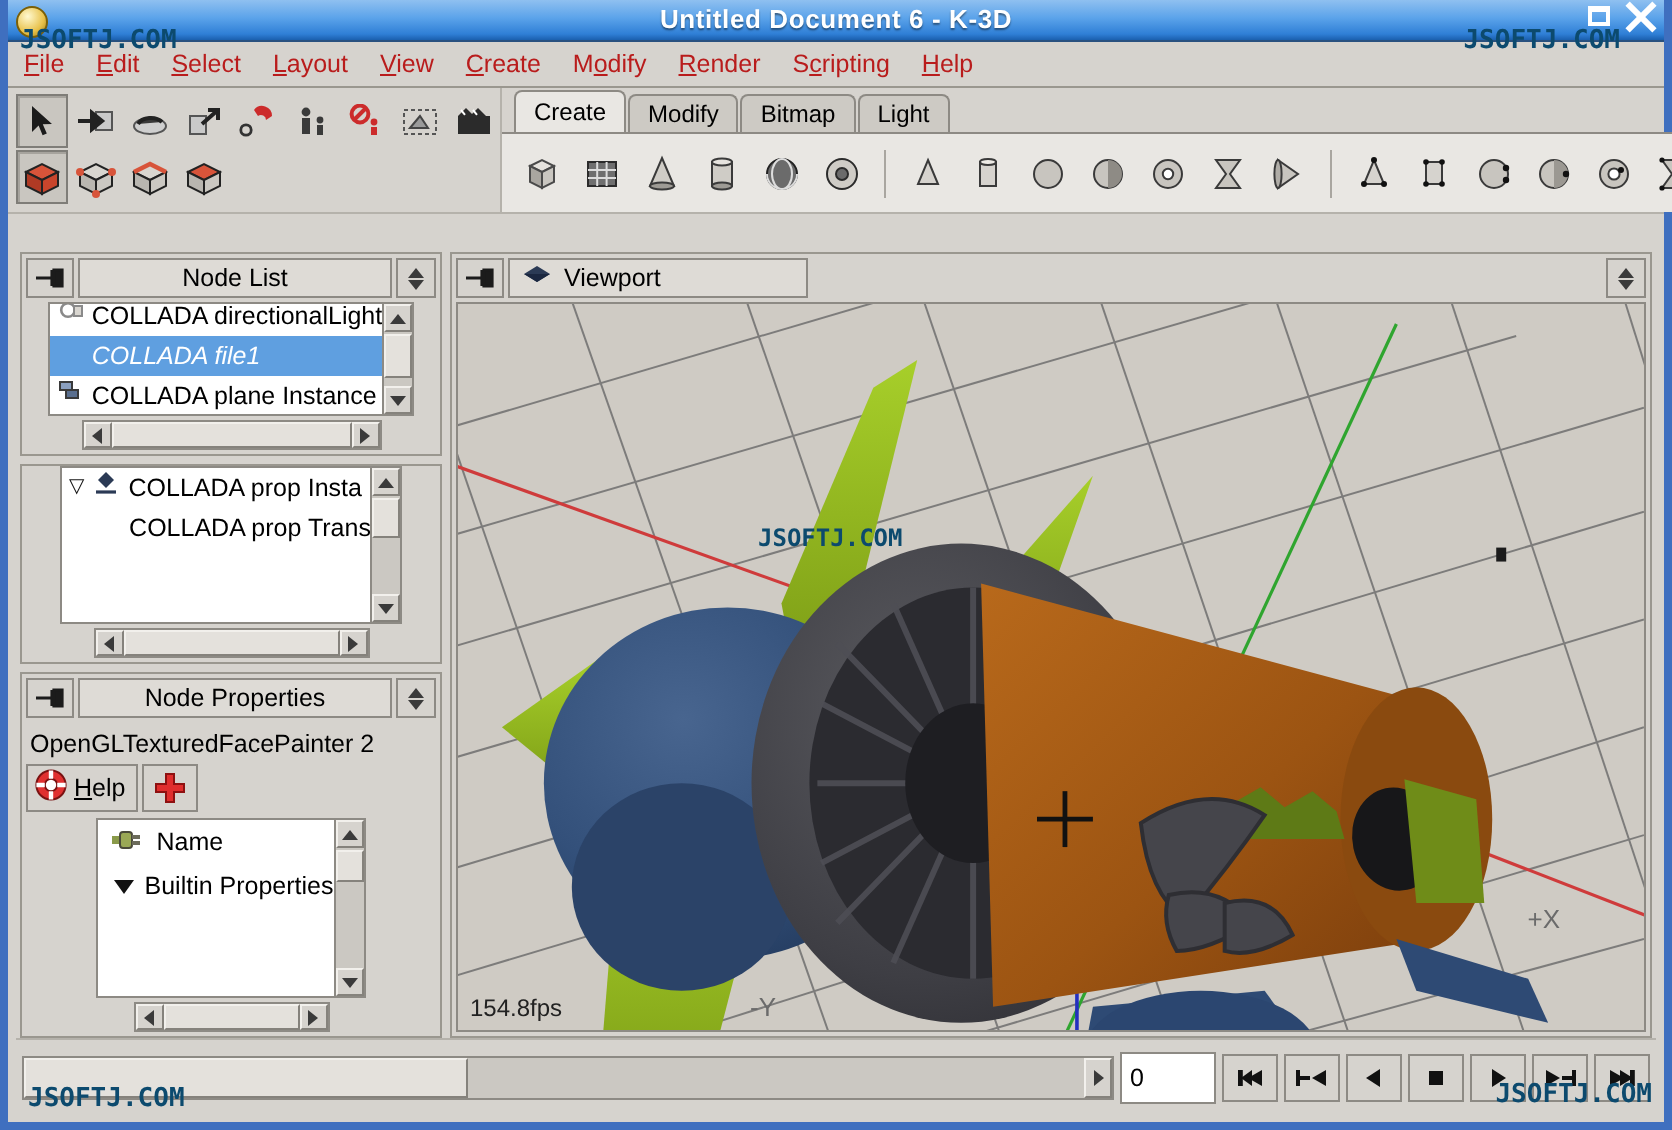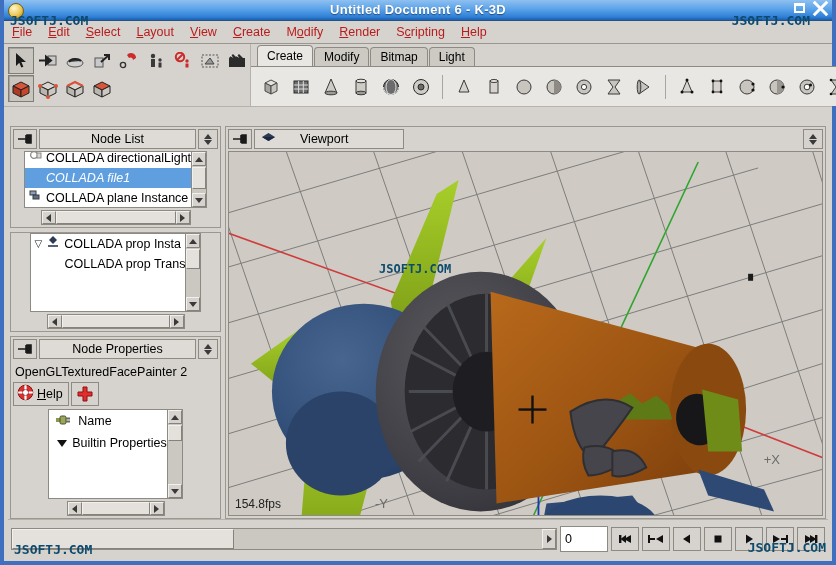--- a/index.html
+++ b/index.html
@@ -636,21 +636,21 @@
     </div>
 
     <div class="vpcol">
       <div class="vppanel">
         <div class="phead">
           <div class="pinbtn">
             <svg width="16" height="12" viewBox="0 0 16 12">
                 <path d="M1 6 L9 6 M9 2 L9 10 M10 2 L14 2 L14 10 L10 10 Z" stroke="#1b1b1b" stroke-width="1.6" fill="#1b1b1b"></path>
               </svg>
           </div>
-          <div class="ptitle" style="justify-content:flex-start;padding-left:6px;gap:24px;max-width:150px;flex:none;width:150px">
+          <div class="ptitle" style="justify-content:flex-start;padding-left:6px;gap:6px;max-width:150px;flex:none;width:150px">
             <span>
               <svg width="15" height="11" viewBox="0 0 15 11">
                   <path d="M7.5 1 L14 5 L7.5 9 L1 5 Z" fill="#2b3a55"></path>
                   <path d="M1 5 L7.5 9 L14 5" fill="#1b2740"></path>
                 </svg>
             </span>
             <span>Viewport</span>
           </div>
           <div style="flex:1"></div>
           <div class="spin">

